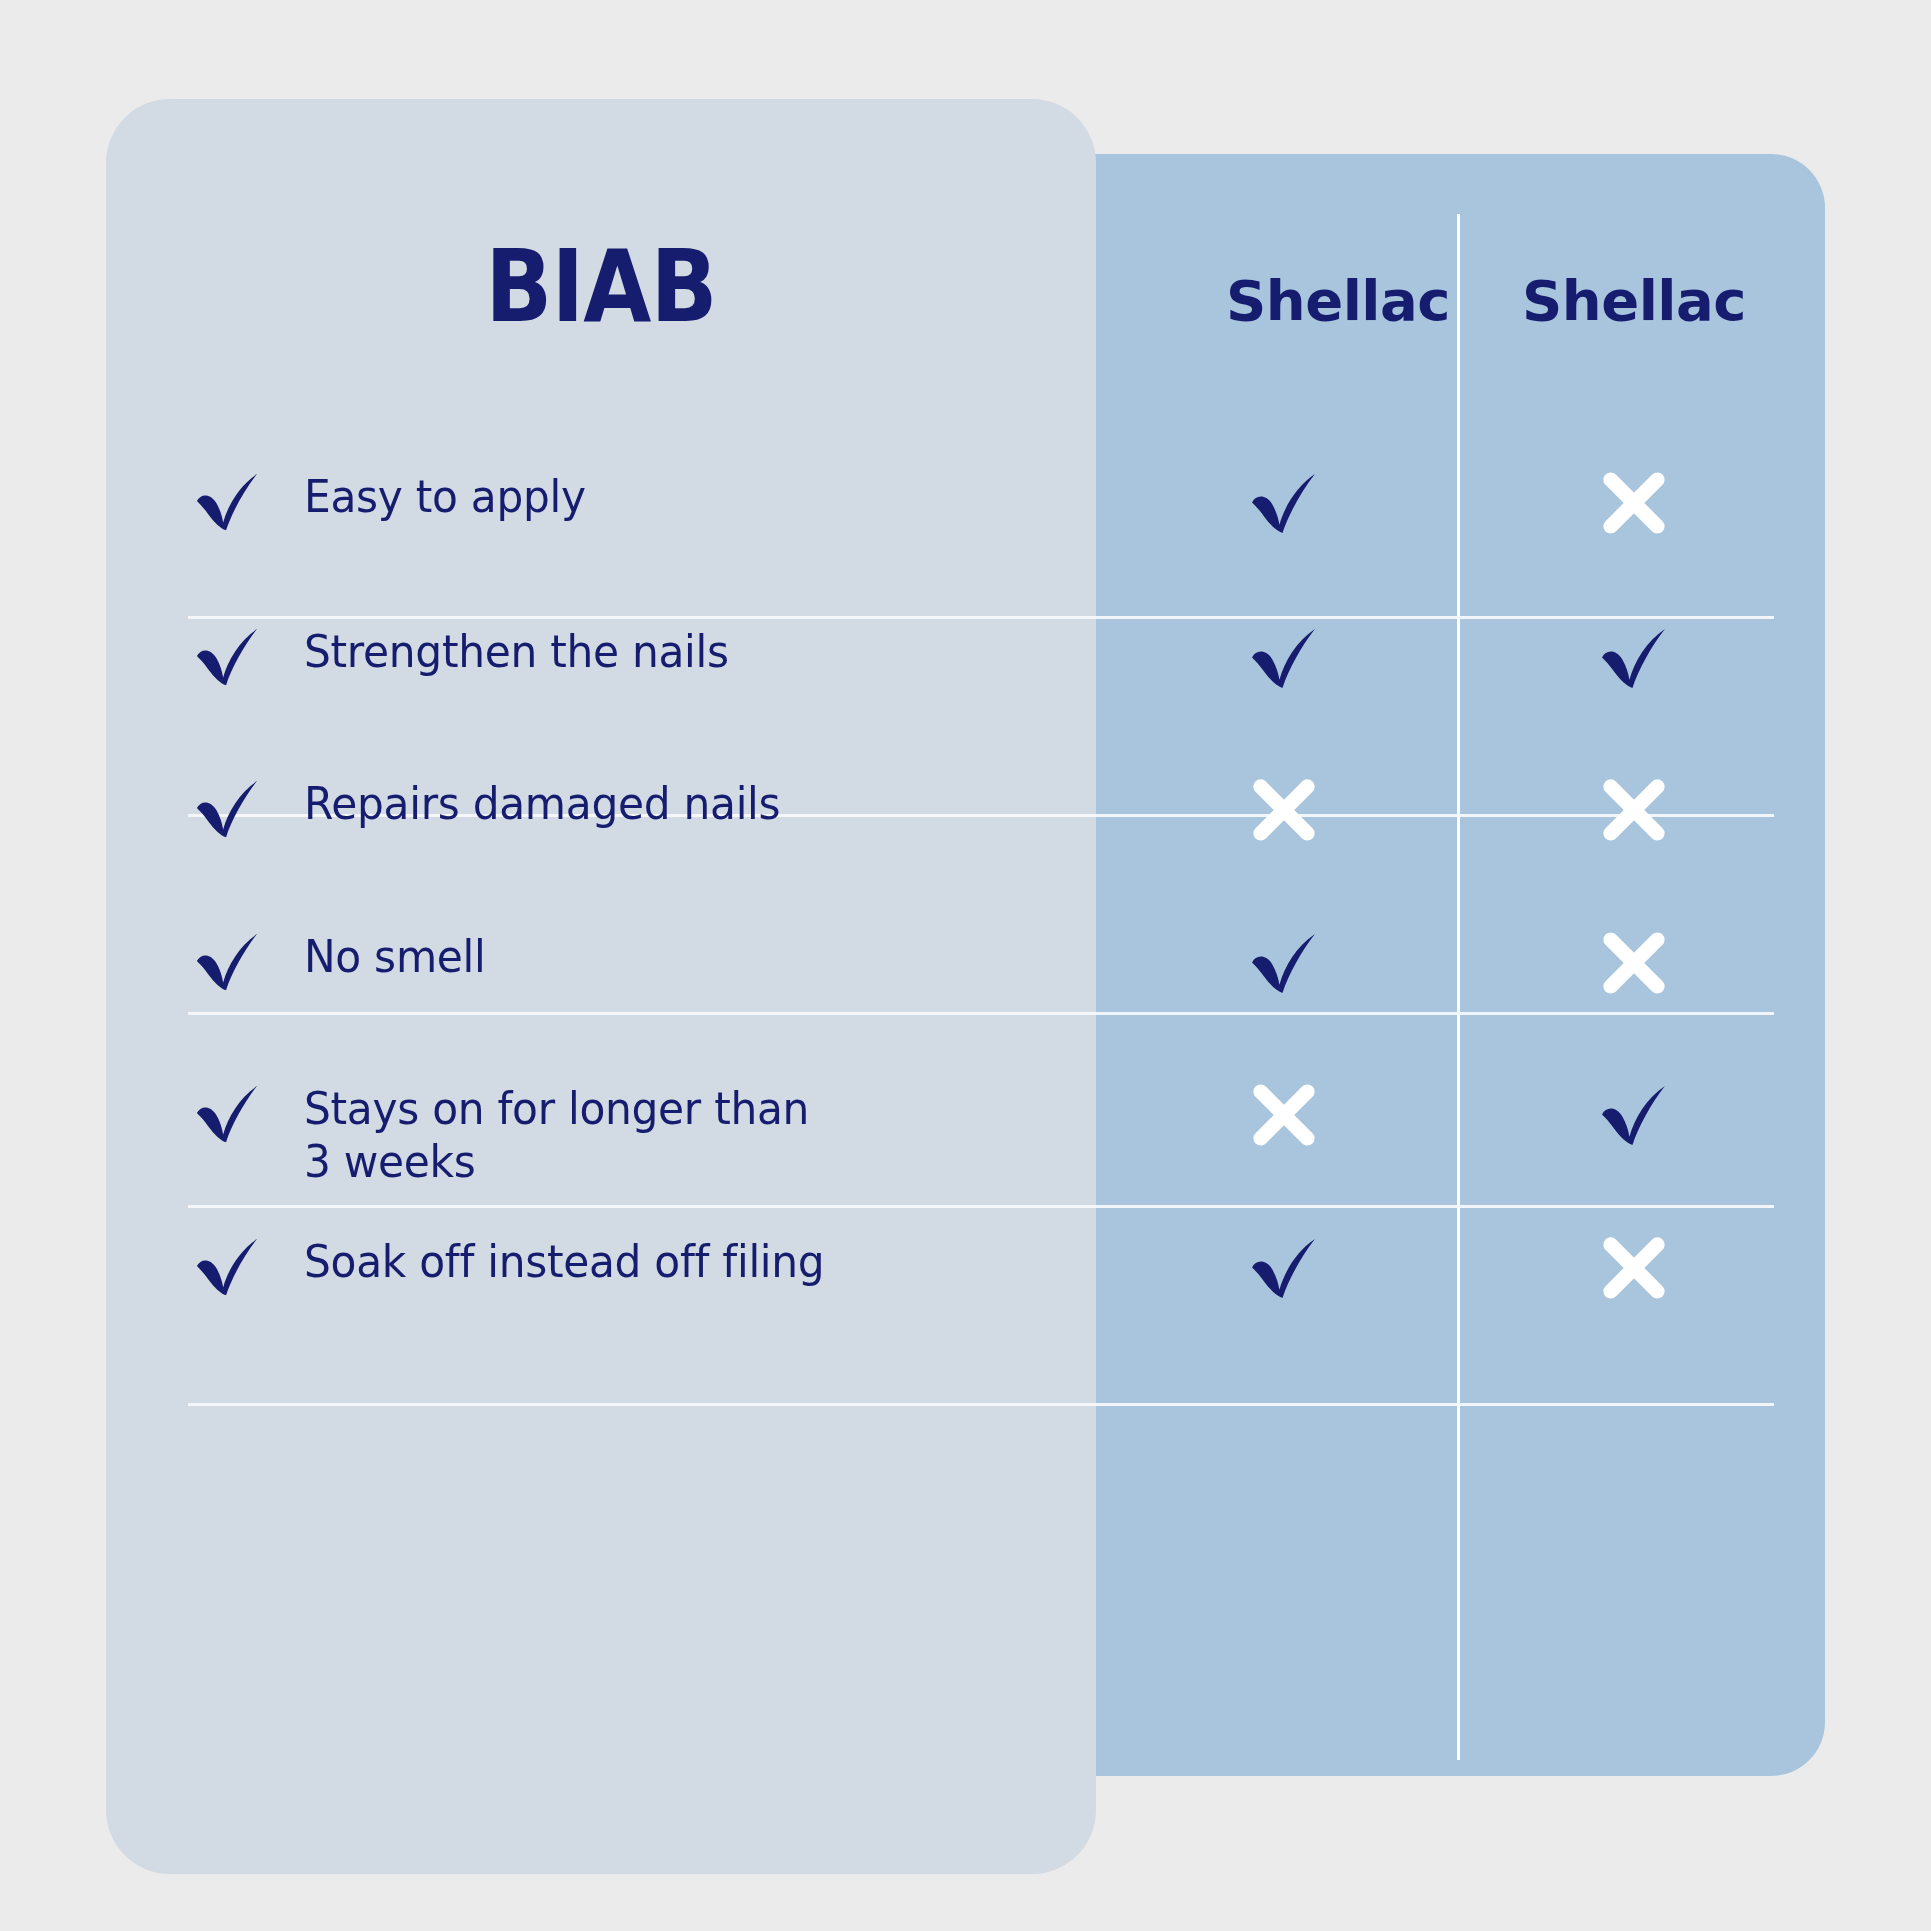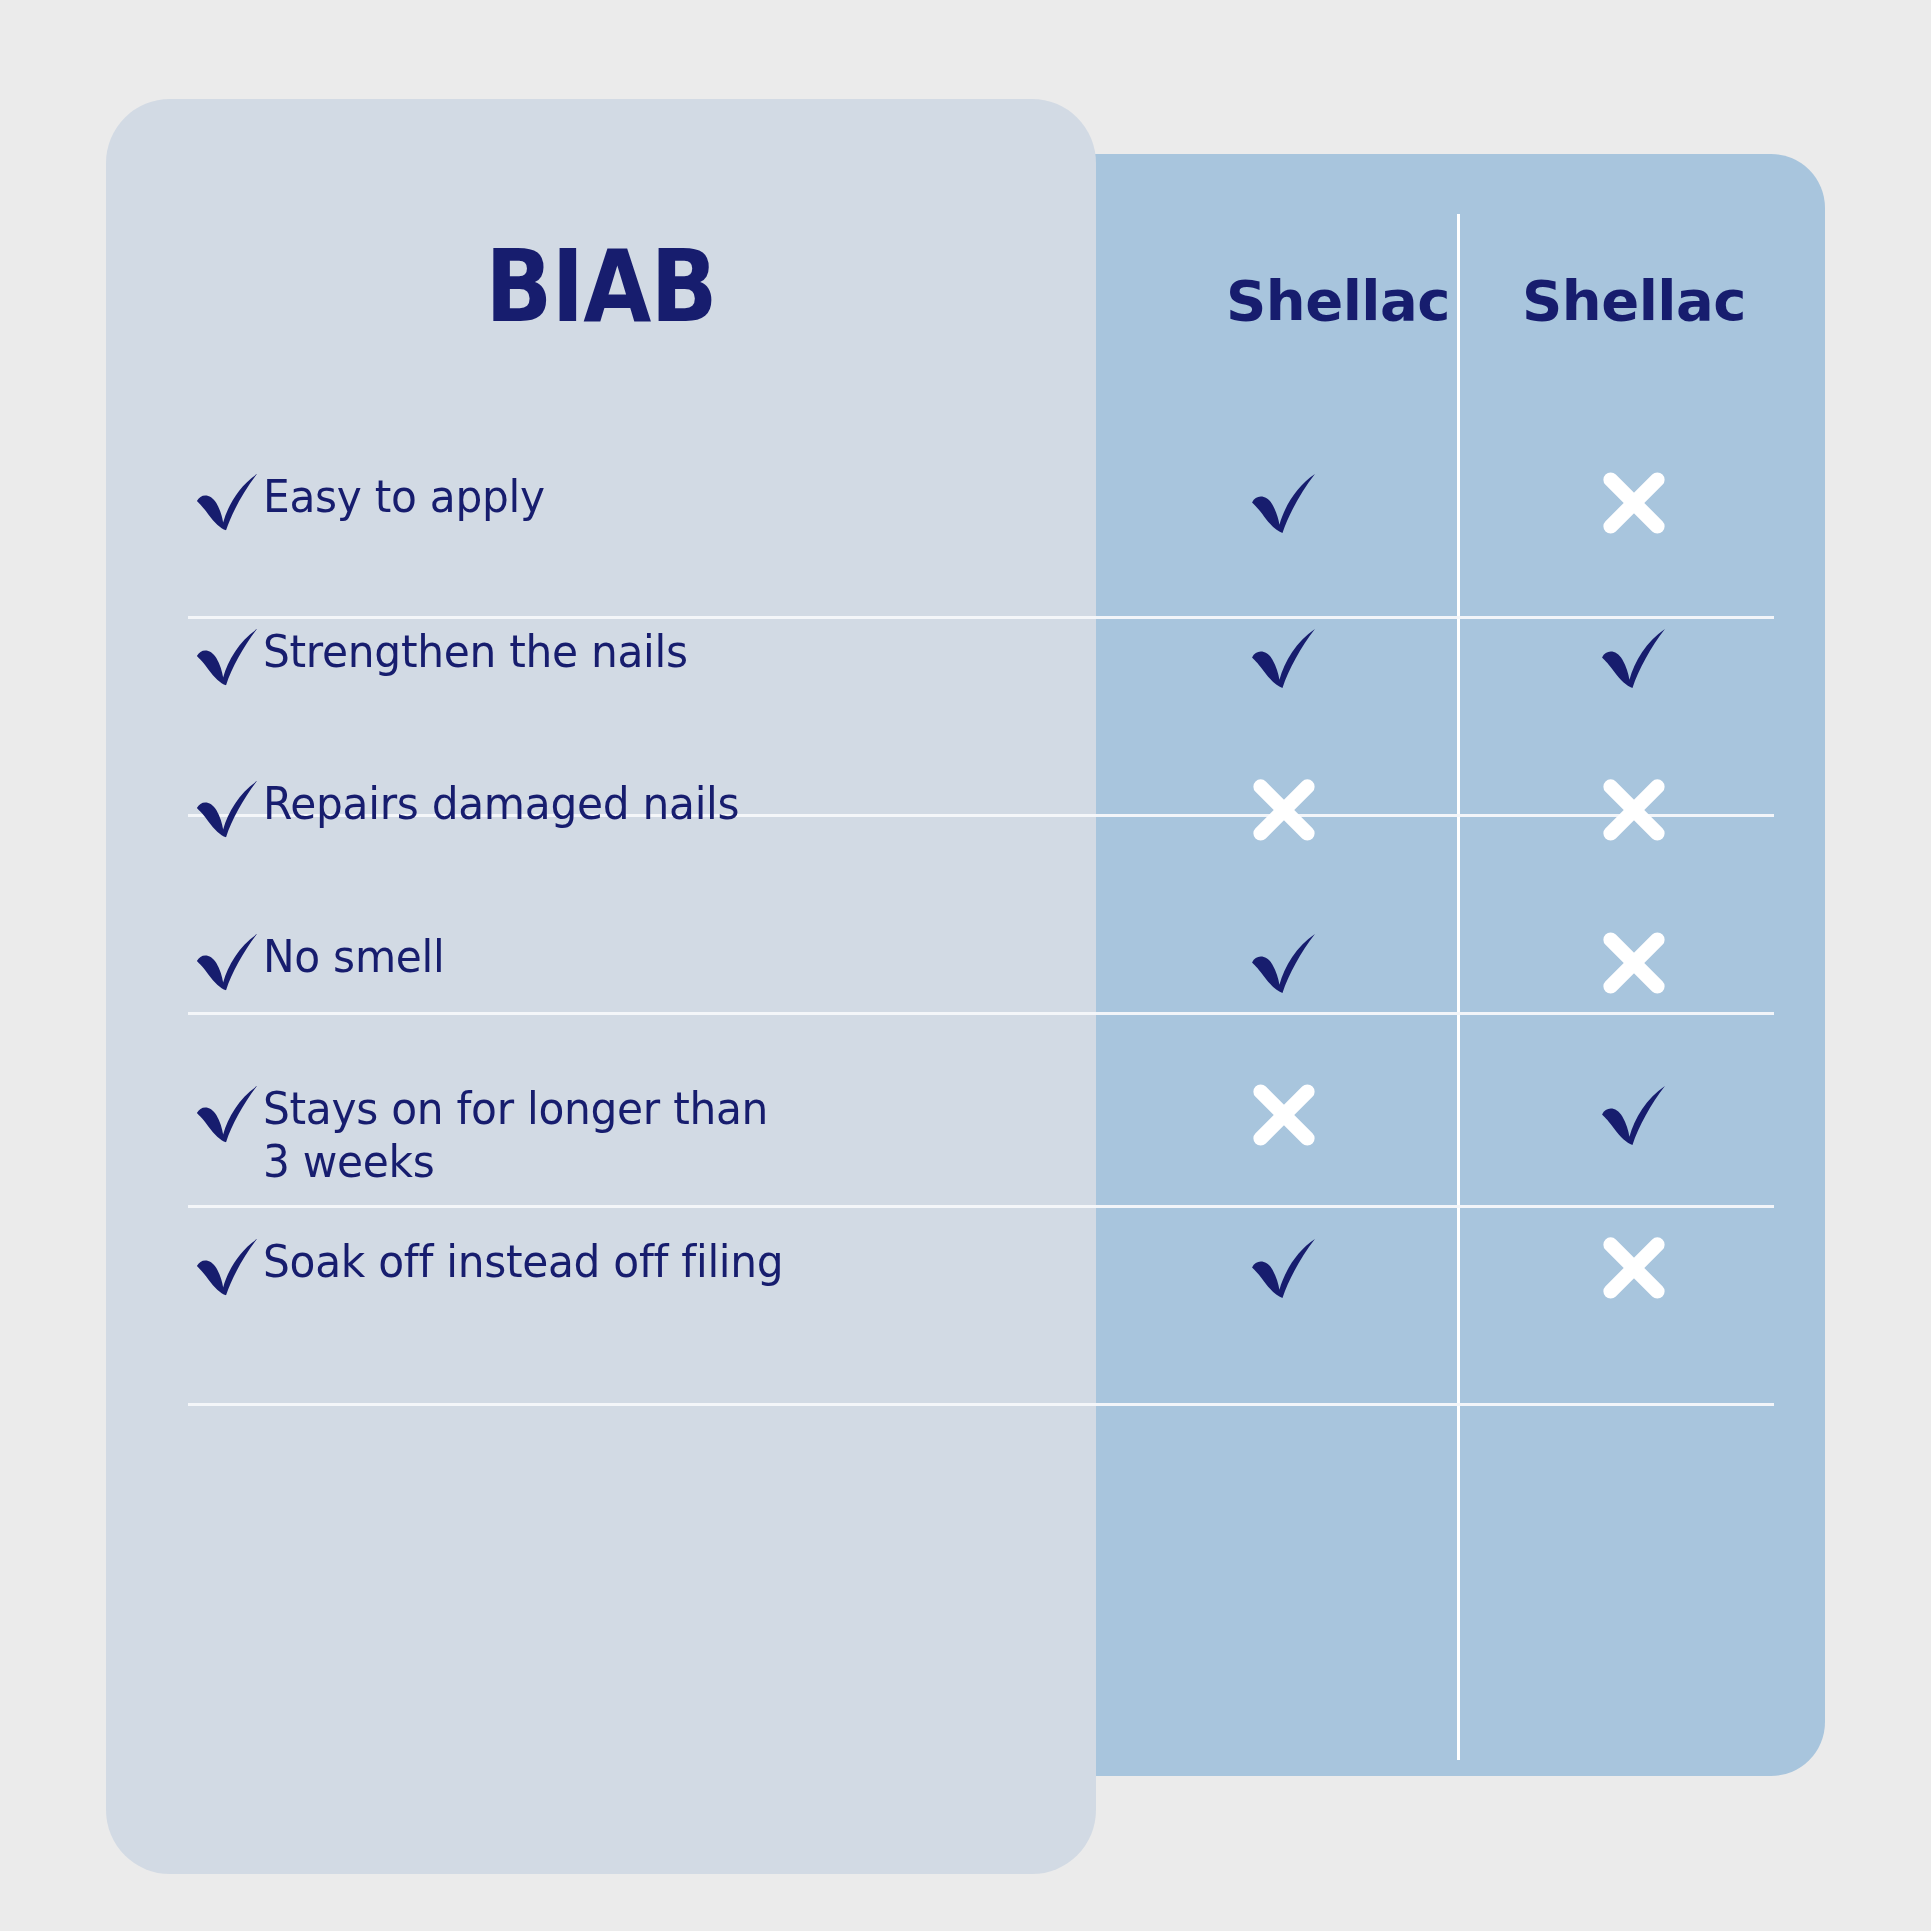--- a/index.html
+++ b/index.html
@@ -99,20 +99,21 @@
     position: absolute;
     left: 0;
     width: 1931px;
     z-index: 7;
   }
   .feature {
     position: absolute;
     left: 193px;
     display: flex;
     align-items: flex-start;
+    gap: 41px;
   }
   .feature-label {
     font-family: "DejaVu Sans", sans-serif;
     font-size: 45px;
     color: #171d6e;
     line-height: 1.18;
     letter-spacing: -0.3px;
     white-space: pre-line;
     padding-top: 1.9px;
     transform: scaleX(0.94);

